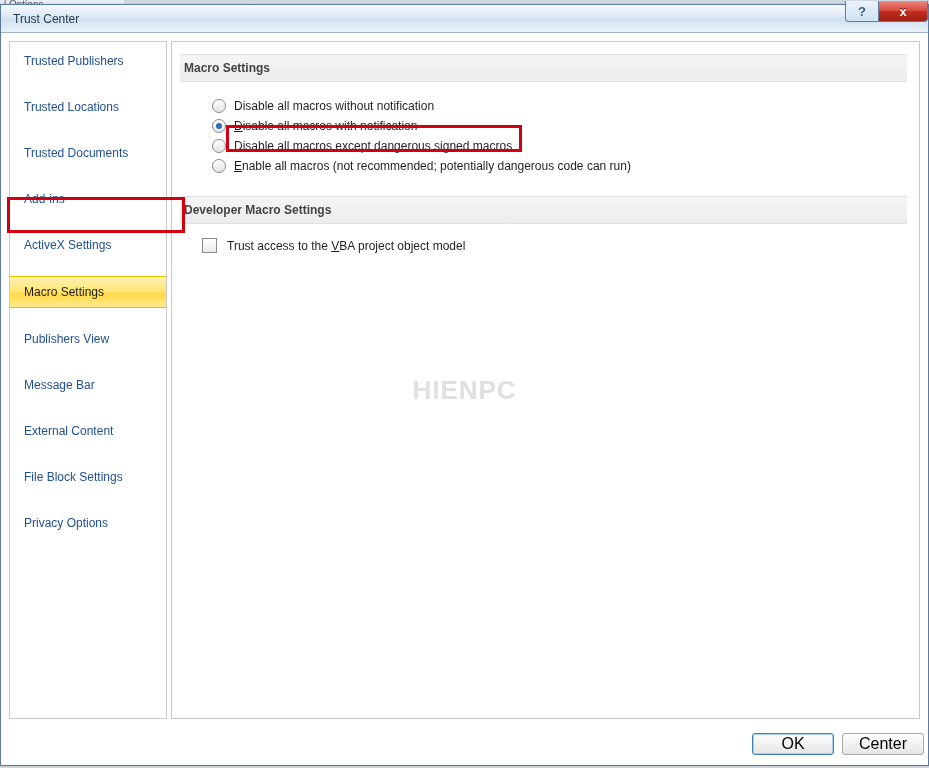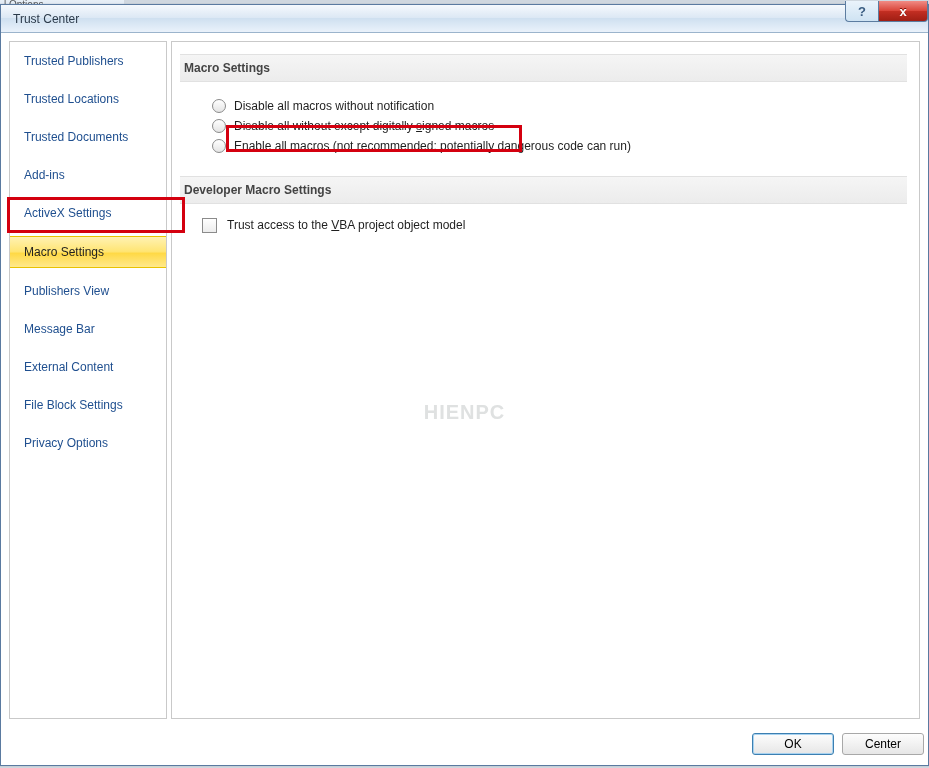--- a/index.html
+++ b/index.html
@@ -7,38 +7,38 @@
   .titlebar{height:27px;background:linear-gradient(#f5f9fd,#dbe7f4 49%,#cfe0f0 50%,#eaf2fb);border-bottom:1px solid #9bb4cc;position:relative;display:flex;align-items:center}
   .title{padding-left:12px;font-size:12px;color:#2b3a4a}
   .winbtns{position:absolute;right:0;top:-4px;display:flex}
   .winbtn{width:32px;height:20px;margin-left:0;border:1px solid #5c7ca0;border-top:none;display:flex;align-items:center;justify-content:center;font-family:Arial,sans-serif}
   .winbtn.help{background:linear-gradient(#eaf3fb,#cfe3f3);border-right:none;border-bottom-left-radius:4px;font-size:13px;color:#3b5d82;font-weight:bold}
   .winbtn.close{width:48px;background:linear-gradient(#f08b84,#d9463a 48%,#c22e22 52%,#9f1e14);border-bottom-right-radius:4px;color:#fff;font-weight:bold;font-size:13px}
   .winbtn.close span{filter:drop-shadow(0 -1px #7a0f06)}
   .body{position:absolute;left:4px;top:32px;right:4px;bottom:42px;display:flex}
   .sidebar{width:156px;margin:4px 4px 4px 4px;border:1px solid #c9c9c9;background:#fff;padding-top:4px}
   .side-item{padding:8px 6px 8px 14px;color:#1f4f8f;cursor:default}
-  .side-item + .side-item{margin-top:8px}
+  .side-item + .side-item{margin-top:16px}
   .side-item.selected{background:linear-gradient(#fff2b3,#ffe574 48%,#ffd946 55%,#ffe98c);border-top:1px solid #e9c200;border-bottom:1px solid #e9c200;color:#1f1f1f}
   .side-hl{position:absolute;left:6px;top:192px;width:172px;height:30px;border:3px solid #d4000f;pointer-events:none}
   .content{flex:1;margin:4px 4px 4px 0;border:1px solid #c9c9c9;background:#fff;padding:12px 12px 0 18px}
   .section-head{background:linear-gradient(#f5f5f5,#ececec);border:1px solid #e1e1e1;border-left:none;border-right:none;padding:6px 4px;color:#444;font-weight:bold;margin-bottom:14px;margin-left:-10px}
   .radiogroup{margin-left:22px}
   .radio-row{display:flex;align-items:center;padding:3px 0;position:relative}
   .radio{width:12px;height:12px;border:1px solid #8b8b8b;border-radius:50%;background:linear-gradient(#fff,#e4e4e4);margin-right:8px;display:flex;align-items:center;justify-content:center}
   .radio .dot{width:6px;height:6px;border-radius:50%;background:#2b6fb4;display:none}
   .radio.checked .dot{display:block}
   .radio-label{color:#1f1f1f}
   .radio-label .ul{text-decoration:underline}
   .macro-hl{position:absolute;left:225px;top:120px;width:290px;height:21px;border:3px solid #d4000f;pointer-events:none}
-  .checkbox-row{display:flex;align-items:flex-start;margin-left:12px}
+  .checkbox-row{display:flex;align-items:center;margin-left:12px}
   .checkbox{width:13px;height:13px;border:1px solid #8b8b8b;background:linear-gradient(#fff,#ececec);margin-right:10px}
-  .watermark{position:absolute;left:50%;top:396px;transform:translateX(-50%);font-size:20px;font-weight:bold;color:#dfe1e1;letter-spacing:1px;pointer-events:none;user-select:none}
+  .watermark{position:absolute;left:50%;top:370px;transform:translateX(-50%);font-size:26px;font-weight:bold;color:#dfe1e1;letter-spacing:1px;pointer-events:none;user-select:none}
   .footer{position:absolute;left:4px;right:4px;bottom:4px;height:34px;display:flex;justify-content:flex-end;align-items:center;gap:8px}
-  .btn{min-width:82px;height:22px;border:1px solid #a8a8a8;background:linear-gradient(#fdfdfd,#e6e6e6);font-size:12px;font-family:inherit;padding:0 10px;border-radius:3px}
+  .btn{min-width:82px;height:22px;border:1px solid #a8a8a8;background:linear-gradient(#fdfdfd,#e6e6e6);font-size:16px;font-family:inherit;padding:0 10px;border-radius:3px}
   .btn.primary{border:1px solid #3c7fb1;box-shadow:inset 0 0 0 1px #a7d2f0}
   .cropline{position:absolute;left:0;top:0;height:10px;width:120px;background:linear-gradient(#e8eff6,#d4e1ee);border-bottom:1px solid #b4c3d3;color:#54575a;font-size:10px;padding-left:4px;line-height:10px;overflow:hidden}
 </style>
 </head>
 <body>
 
 <div class="cropline">l Options</div>
 
 <div class="window">
   <div class="titlebar">
@@ -69,22 +69,28 @@
     </div>
 
     <div class="content">
       <div class="section-head">Macro Settings</div>
       <div class="radiogroup">
         <div class="radio-row">
           <span class="radio"></span>
           <span class="radio-label"><span></span><span class="ul"></span><span>Disable all macros without notification</span></span>
         </div>
         <div class="radio-row">
+          <span class="radio checked">
+              <span class="dot"></span>
+            </span>
+          <span class="radio-label"><span></span><span class="ul">D</span><span>isable all macros with notification</span></span>
+        </div>
+        <div class="radio-row">
           <span class="radio"></span>
-          <span class="radio-label"><span>Disable all without except digitally </span><span class="ul">s</span><span>igned macros</span></span>
+          <span class="radio-label"><span>Disable all macros except dangerous </span><span class="ul">s</span><span>igned macros</span></span>
         </div>
         <div class="radio-row">
           <span class="radio"></span>
           <span class="radio-label"><span></span><span class="ul">E</span><span>nable all macros (not recommended; potentially dangerous code can run)</span></span>
         </div>
       </div>
 
       <div class="section-head" style="margin-top:20px">Developer Macro Settings</div>
       <div class="checkbox-row">
         <span class="checkbox"></span>

